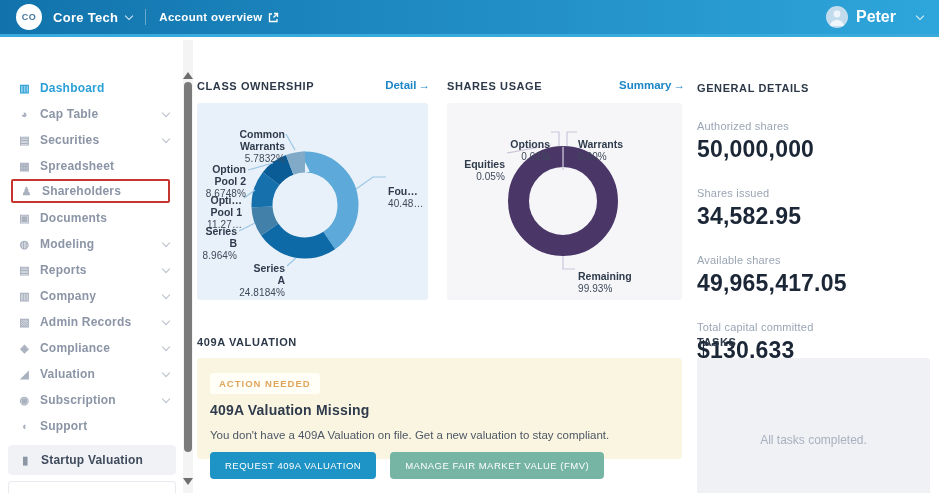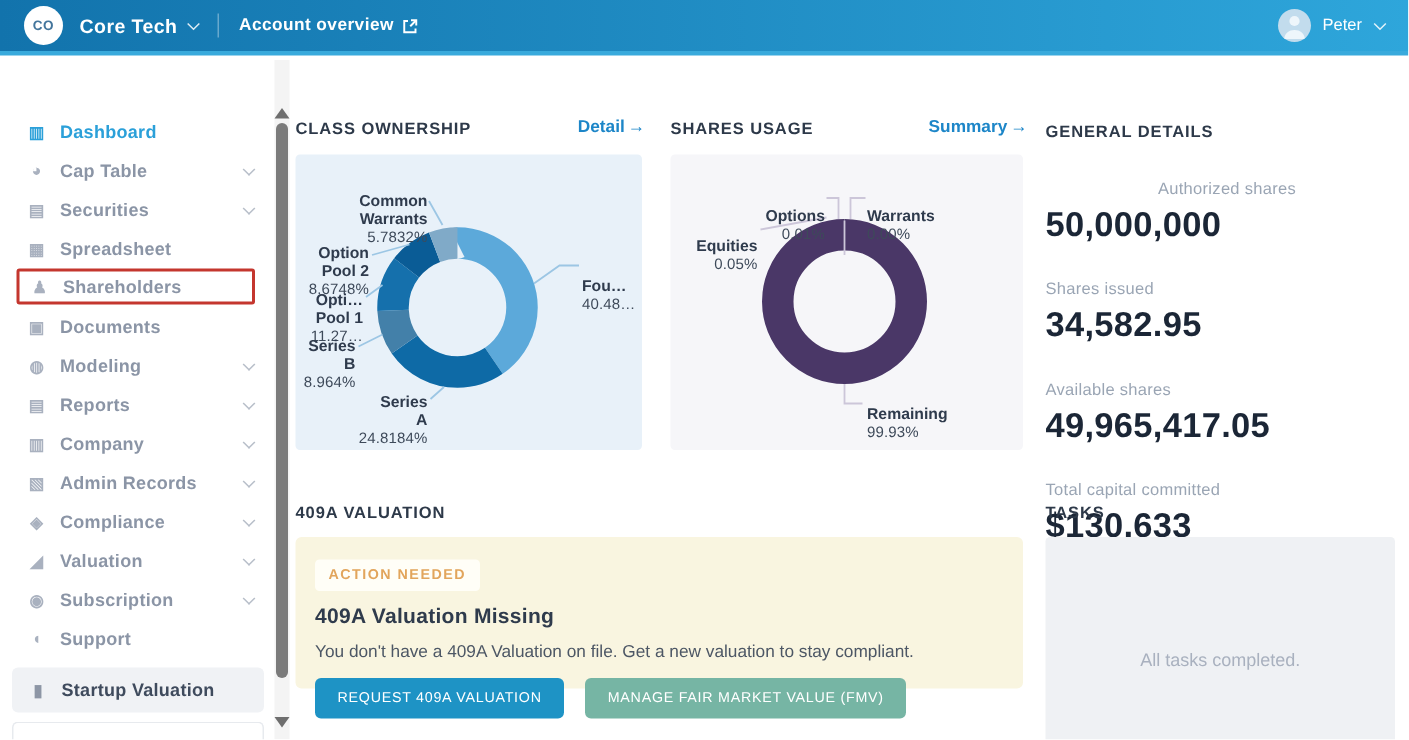--- a/index.html
+++ b/index.html
@@ -10,21 +10,21 @@
           border-bottom:3px solid #39aadc;display:flex;align-items:center;padding:0 16px;box-sizing:border-box;}
   .co-avatar{width:26px;height:26px;background:#fff;border-radius:50%;display:flex;align-items:center;justify-content:center;
              color:#43759c;font-size:9px;font-weight:bold;letter-spacing:.5px;flex:0 0 auto;}
   .company-name{margin-left:11px;color:#fff;font-size:13px;font-weight:bold;letter-spacing:.3px;cursor:pointer;}
   .chev-w{width:5px;height:5px;border-right:1.6px solid rgba(255,255,255,.85);border-bottom:1.6px solid rgba(255,255,255,.85);
           transform:rotate(45deg);margin:-2px 0 0 8px;display:inline-block;}
   .tb-divider{width:1px;height:16px;background:rgba(255,255,255,.35);margin:0 13px;}
   .nav-link{color:#fff;font-size:11.5px;font-weight:bold;letter-spacing:.3px;display:flex;align-items:center;gap:5px;cursor:pointer;}
   .tb-spacer{flex:1;}
   .user-avatar{width:22px;height:22px;border-radius:50%;background:#c2dced;display:flex;align-items:flex-end;justify-content:center;overflow:hidden;}
-  .user-name{color:#fff;font-size:11px;font-weight:normal;margin:0 1px 0 8px;}
+  .user-name{color:#fff;font-size:16px;font-weight:bold;margin:0 13px 0 8px;}
 
   
   .sidebar{position:absolute;left:0;top:40px;width:183px;bottom:0;padding-top:35px;box-sizing:border-box;background:#fff;}
   .srow{height:26px;display:flex;align-items:center;padding:0 14px 0 18px;color:#8b95a6;font-size:12px;font-weight:bold;
         letter-spacing:.2px;cursor:pointer;box-sizing:border-box;}
   .sicon{width:13px;margin-right:9px;font-size:11px;color:#a9b1bf;text-align:center;flex:0 0 auto;}
   .srow.active{color:#2ba0d9;}
   .srow.active .sicon{color:#2ba0d9;}
   .srow.highlighted{border:2px solid #c4362e;border-radius:2px;margin:0 13px 2px 11px;padding:0 5px 0 7px;height:24px;}
   .srow.selected{background:#f0f2f5;border-radius:4px;margin:6px 7px 0 8px;height:30px;color:#3f4b5d;padding-left:11px;}
@@ -58,21 +58,21 @@
   .lab-op2{right:182px;top:48px;}
   .lab-cw{right:143px;top:13px;}
   .lab-options{right:132px;top:23px;}
   .lab-warrants{left:131px;top:23px;text-align:left;}
   .lab-equities{right:177px;top:43px;}
   .lab-remaining{left:131px;top:155px;text-align:left;}
 
   
   .gd{position:absolute;left:502px;top:42px;width:242px;}
   .gd-label{font-size:11px;color:#9aa5b4;letter-spacing:.2px;margin-top:24px;}
-  .gd-label.first{margin-top:26px;text-align:center;}
+  .gd-label.first{margin-top:26px;}
   .gd-value{font-size:23px;font-weight:bold;color:#1b2636;letter-spacing:.2px;margin-top:4px;}
 
   
   #v409-card{left:2px;top:318px;width:485px;height:101px;background:#f9f5e0;border-radius:4px;}
   .badge{position:absolute;left:13px;top:15px;background:#fffef7;color:#e2a55c;font-size:9.5px;font-weight:bold;
          letter-spacing:1px;padding:5px 9px;border-radius:3px;}
   .h409{position:absolute;left:13px;top:44px;font-size:14px;font-weight:bold;color:#2f3b4c;letter-spacing:.2px;}
   .body409{position:absolute;left:13px;top:71px;font-size:11.5px;color:#4d5765;}
   .btn-row{position:absolute;left:13px;top:94px;display:flex;gap:14px;}
   .btn{border:none;color:#fff;font-family:"Liberation Sans",sans-serif;font-size:9.5px;font-weight:normal;letter-spacing:.5px;

